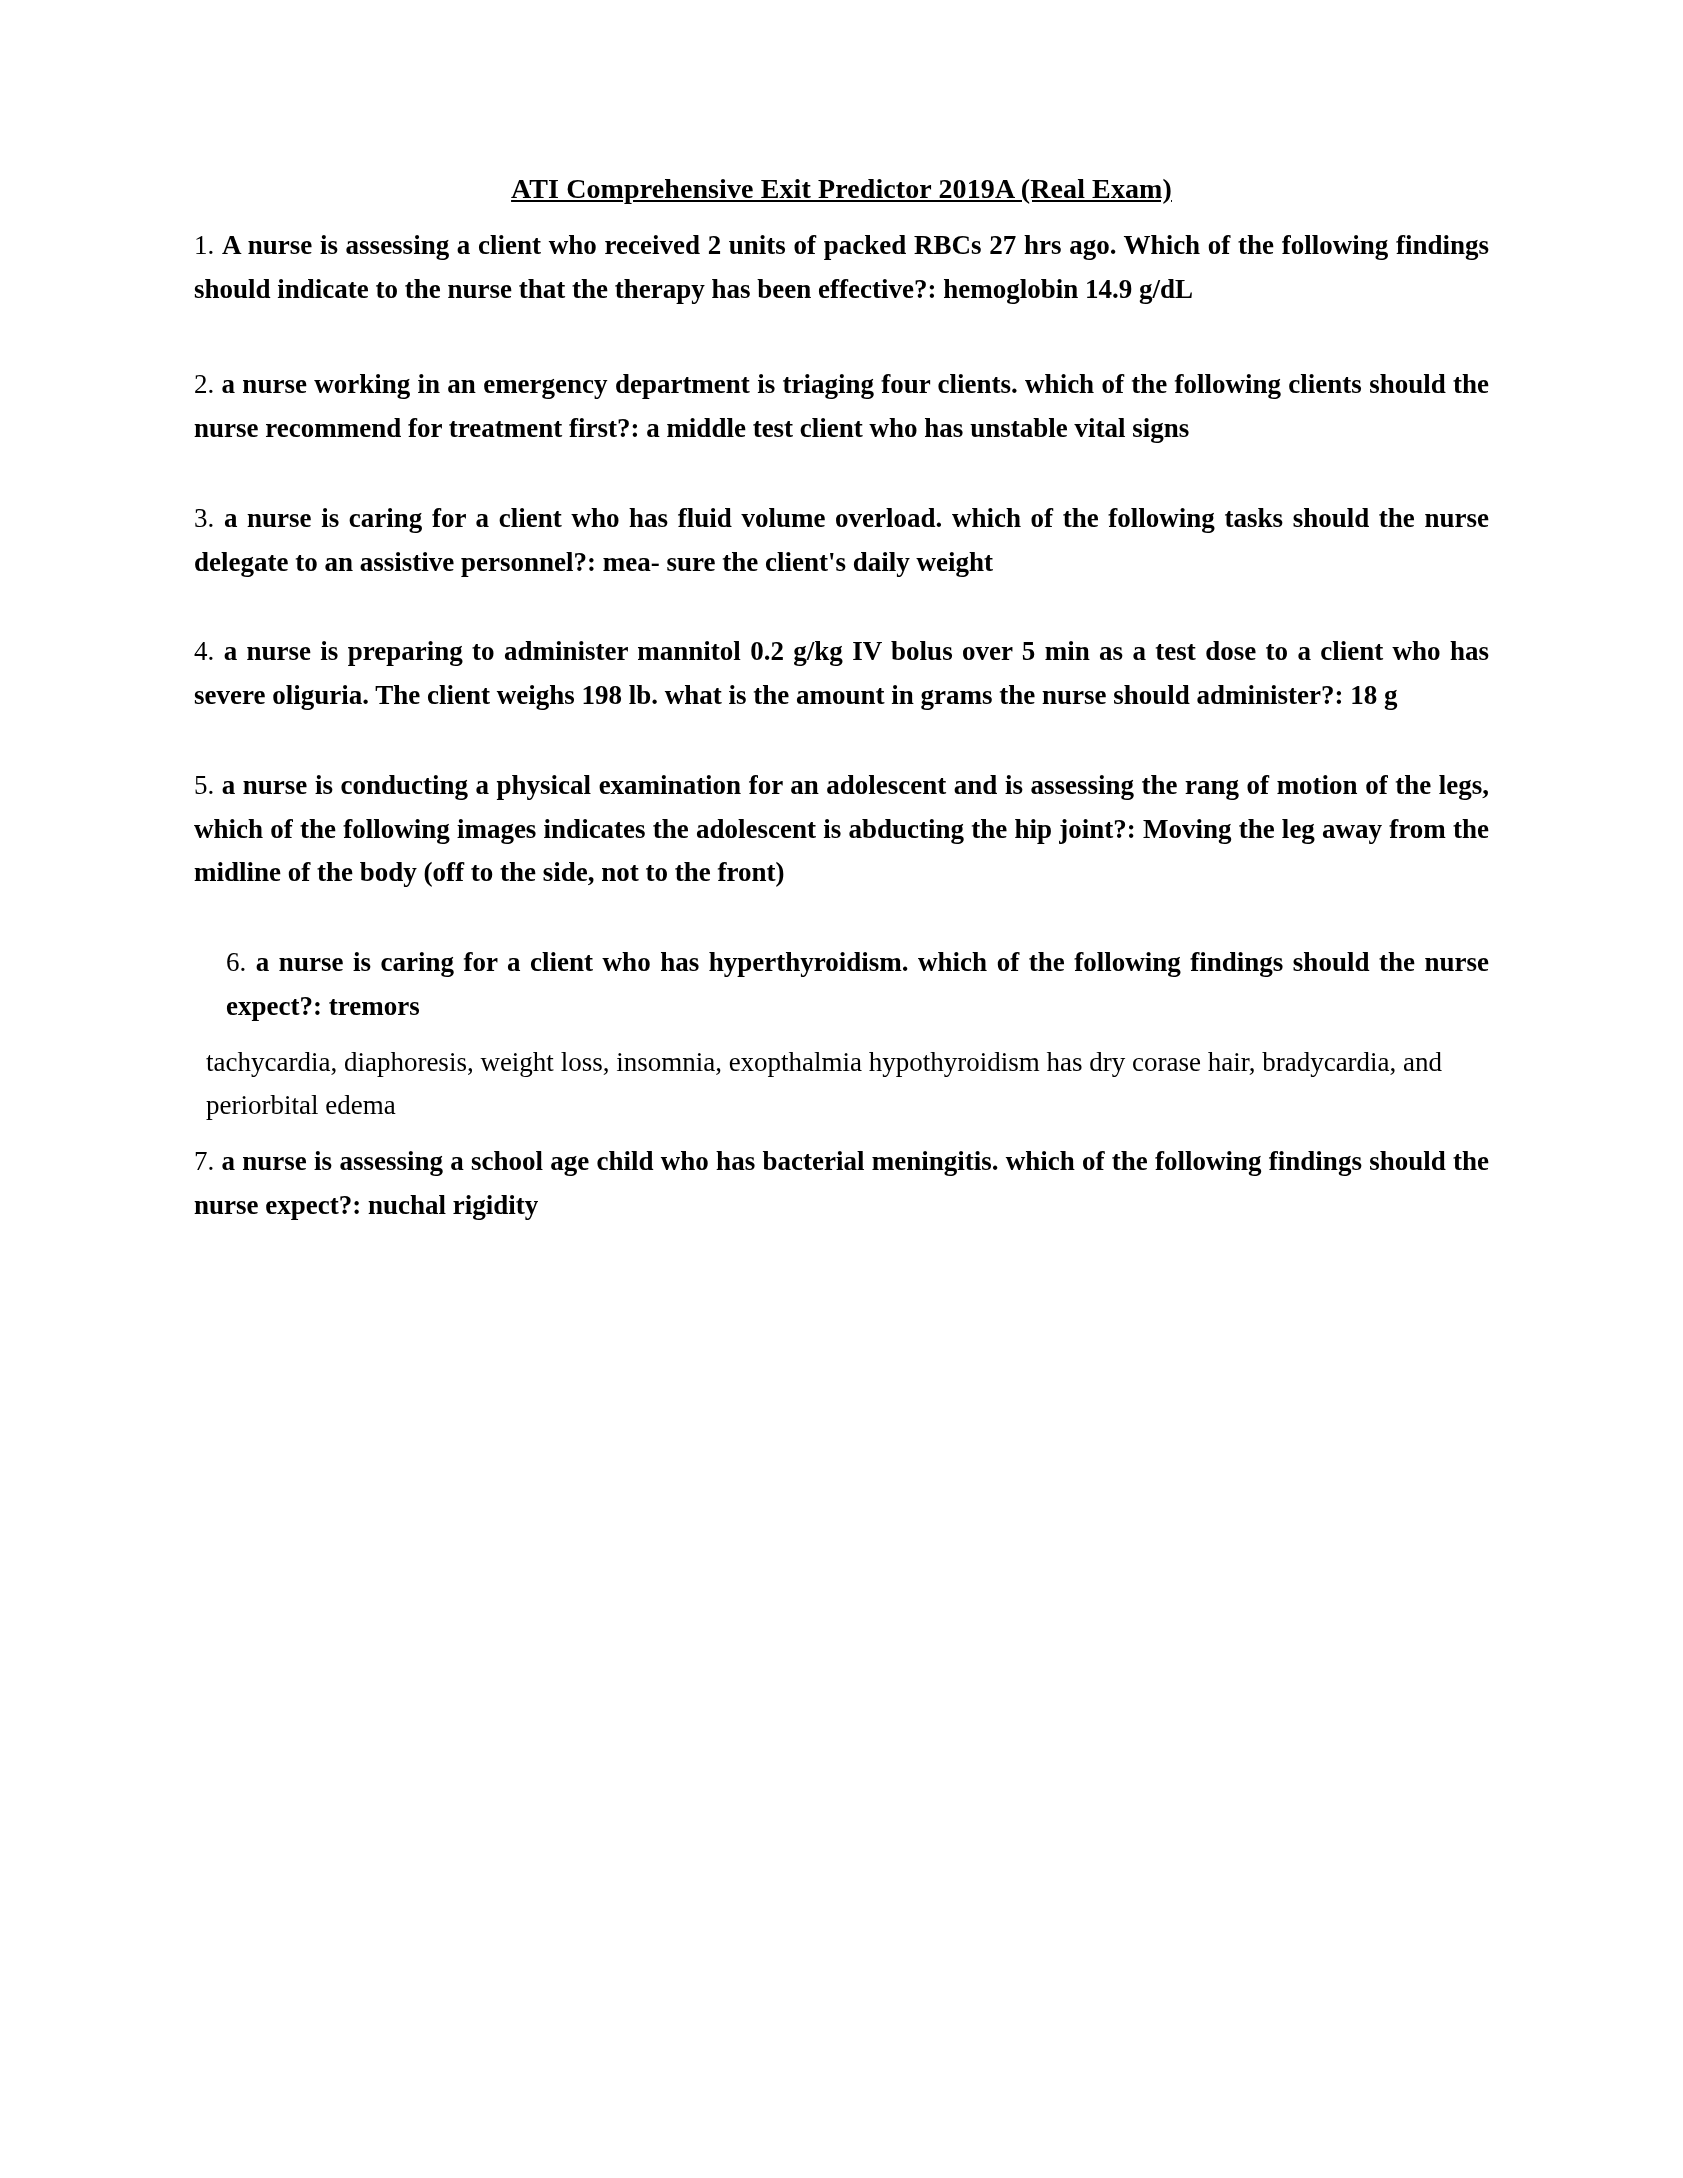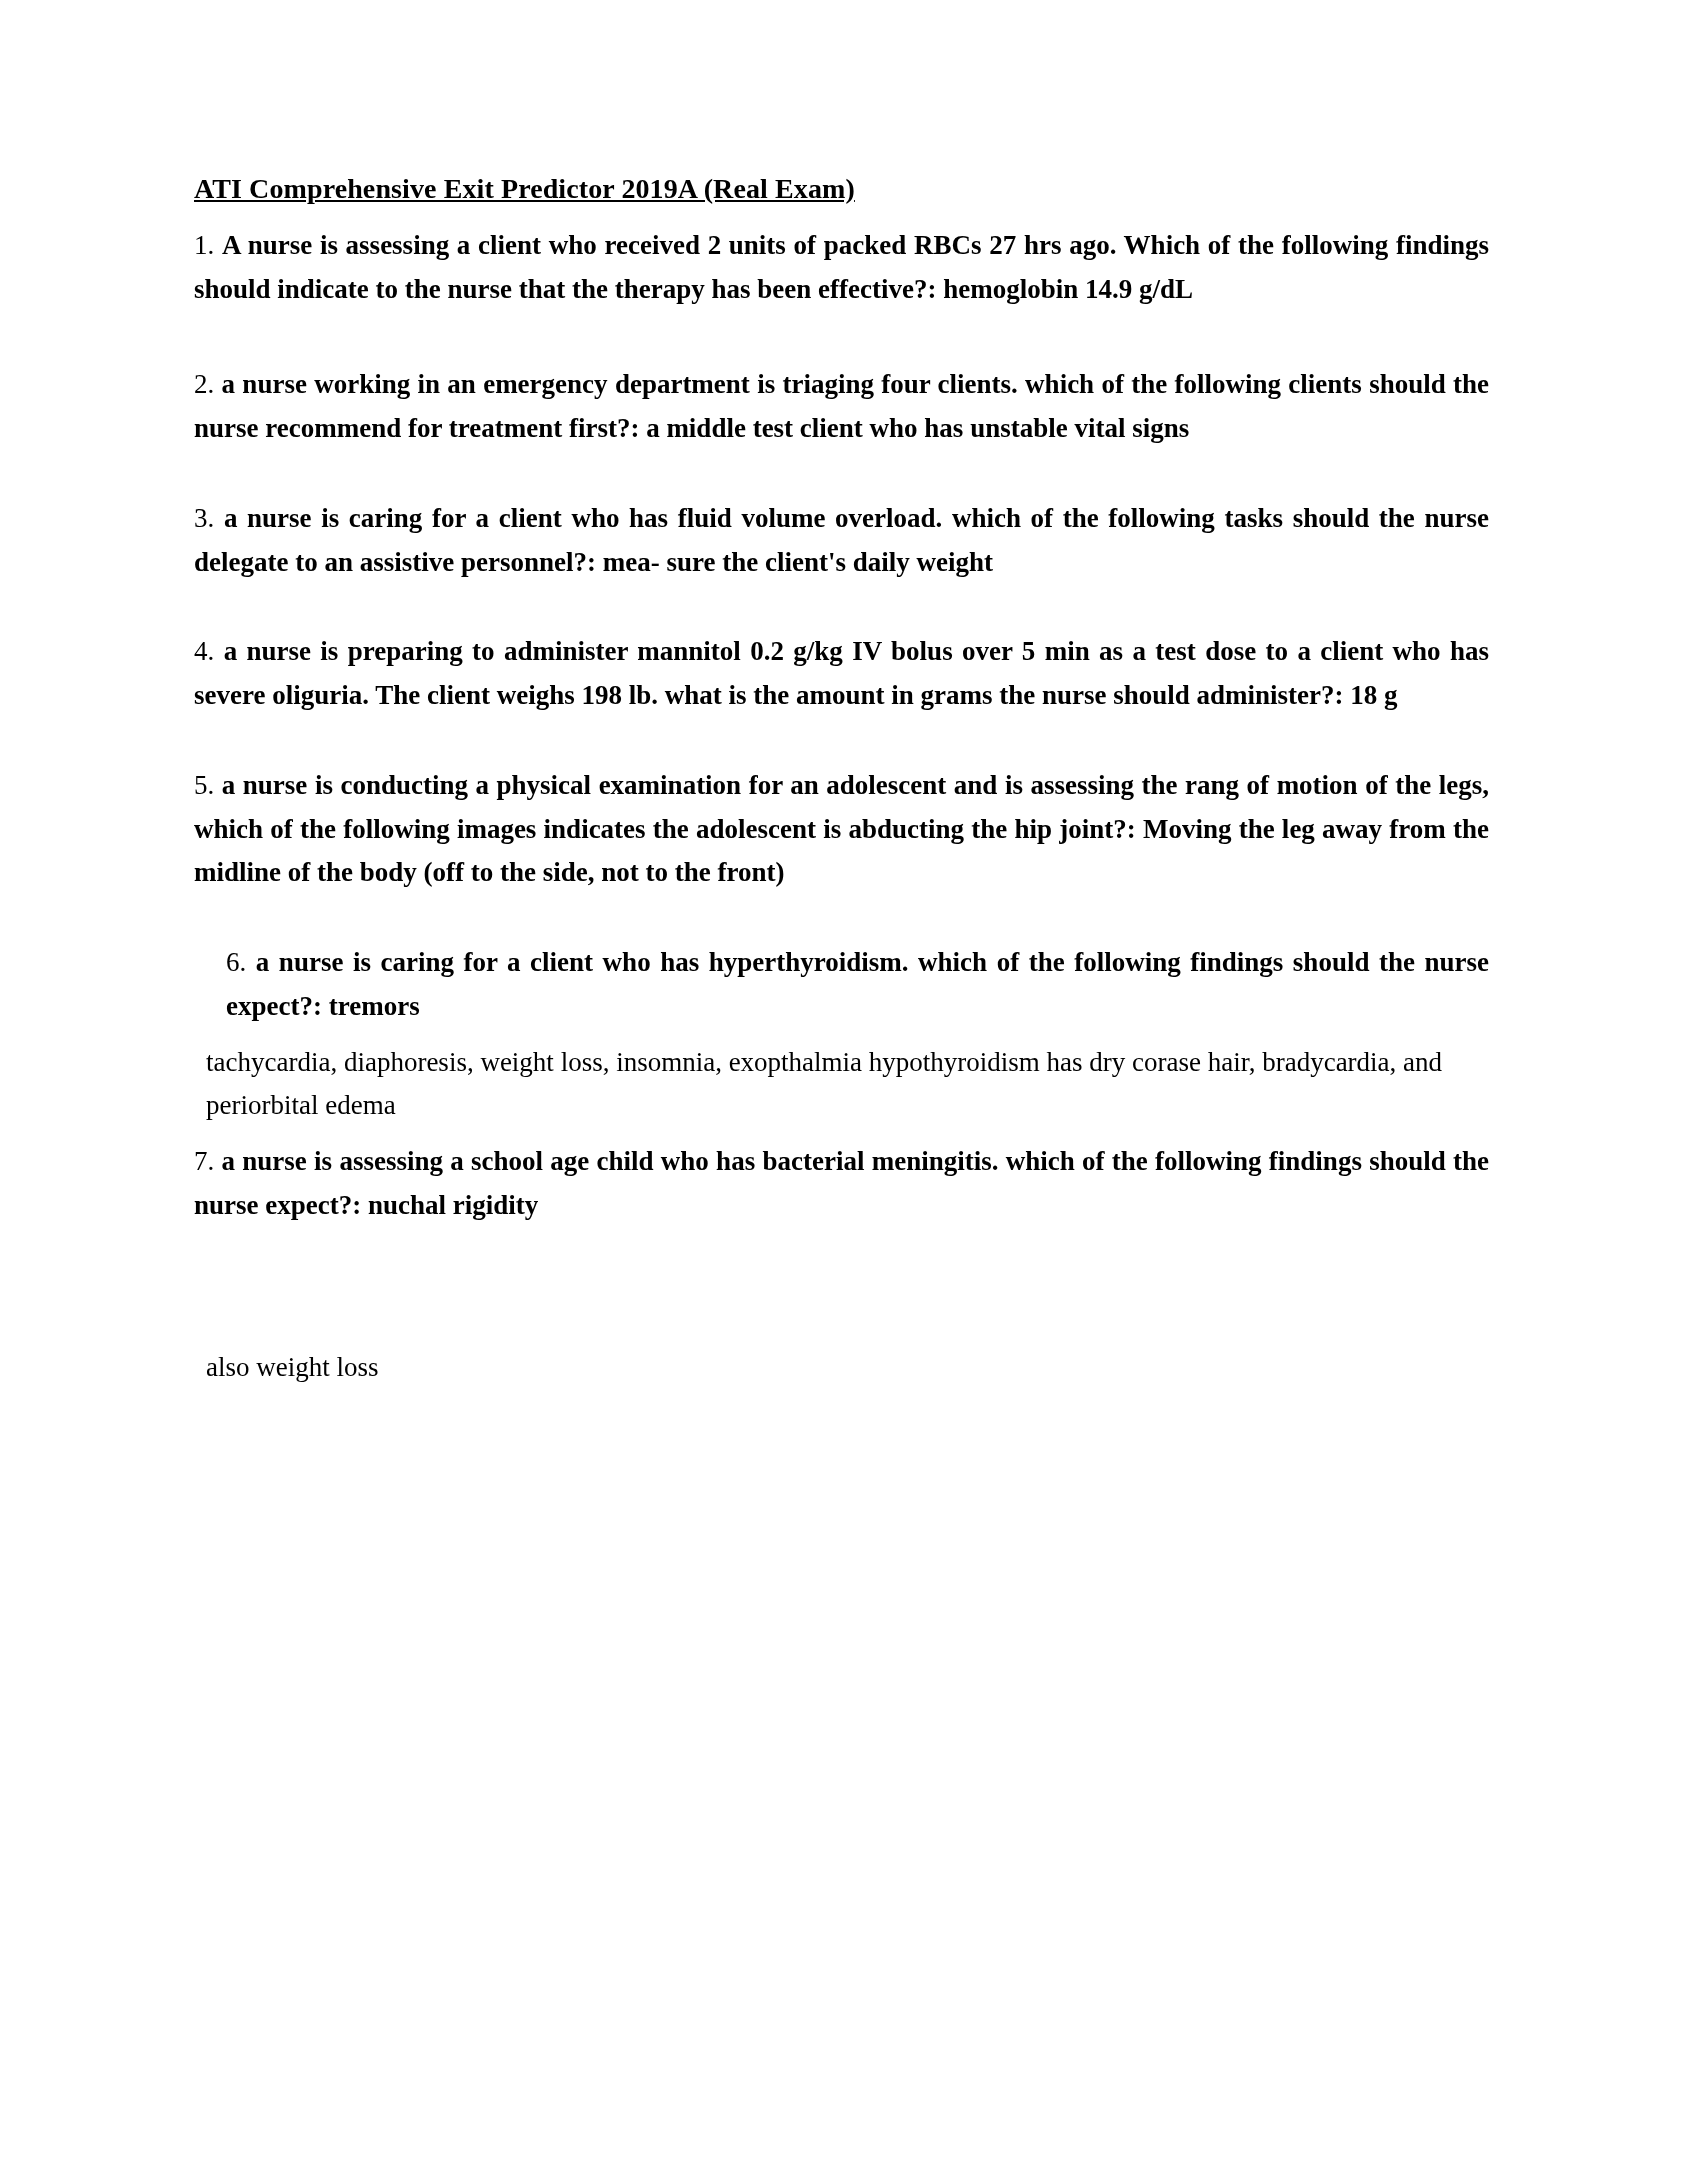--- a/index.html
+++ b/index.html
@@ -14,21 +14,21 @@
     color: #000000;
   }
   .page {
     position: relative;
     width: 1683px;
     height: 2178px;
     box-sizing: border-box;
     padding: 168px 194px 119px 194px;
   }
   .doc-title {
-    text-align: left;
+    text-align: center;
     font-weight: bold;
     font-size: 28px;
     line-height: 1.5;
     text-decoration: underline;
     margin: 0 0 14px 0;
     letter-spacing: 0.1px;
   }
   .qa {
     margin: 0 0 12px 0;
   }
@@ -131,18 +131,15 @@
   <div class="qa">
     <p>
       <span class="num">7.</span>
       <span class="q">a nurse is assessing a school age child who has bacterial meningitis. which of the following findings should the nurse expect?:</span>
       <span class="ans">nuchal rigidity</span>
     </p>
   </div>
 
   <div class="gap-xl"></div>
 
-  <div class="extra">
-    <p>also weight loss</p>
-  </div>
 
 </div>
 
 
 </body></html>

